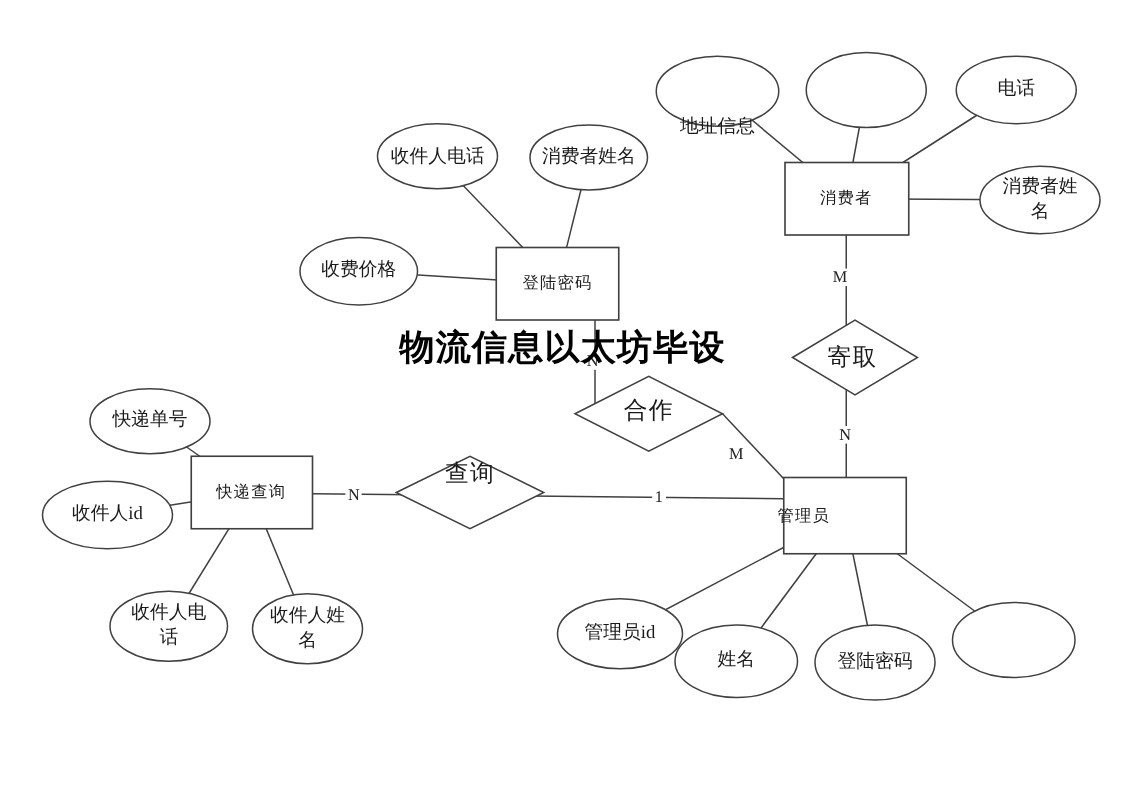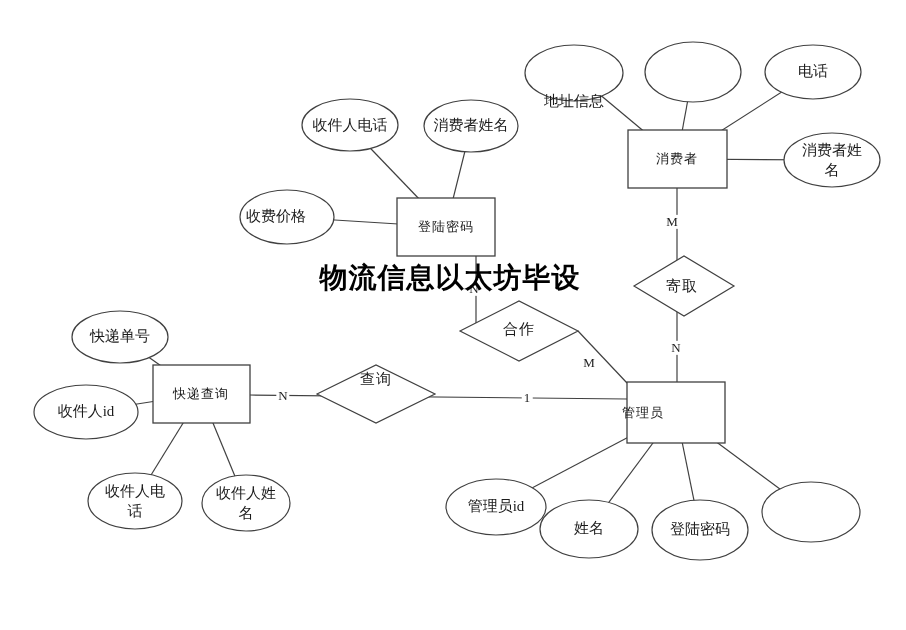--- a/index.html
+++ b/index.html
@@ -16,21 +16,21 @@
   .node-label {
     position: absolute;
     transform: translate(-50%, -50%);
     text-align: center;
     font-size: 15px;
     line-height: 1.3;
     color: #1a1a1a;
     pointer-events: none;
   }
   .entity-label { font-size: 13px; letter-spacing: 1px; }
-  .rel-label { font-size: 15px; letter-spacing: 1px; }
+  .rel-label { font-size: 19px; letter-spacing: 1px; }
   .nw { white-space: nowrap; }
   .card-label {
     position: absolute;
     transform: translate(-50%, -50%);
     font-size: 13px;
     font-family: "Liberation Serif", serif;
     color: #222222;
     background: #ffffff;
     padding: 0 2px;
     line-height: 1.1;
@@ -114,21 +114,21 @@
   <div class="node-label entity-label nw" style="left:677px; top:159px;">消费者</div>
   <div class="node-label entity-label nw" style="left:201px; top:394px;">快递查询</div>
   <div class="node-label entity-label nw" style="left:643px; top:413px;">管理员</div>
 
   <div class="node-label rel-label nw" style="left:519px; top:330px;">合作</div>
   <div class="node-label rel-label nw" style="left:682px; top:287px;">寄取</div>
   <div class="node-label rel-label nw" style="left:376px; top:380px;">查询</div>
 
   <div class="node-label nw" style="left:350px; top:126px;">收件人电话</div>
   <div class="node-label nw" style="left:471px; top:126px;">消费者姓名</div>
-  <div class="node-label nw" style="left:276px; top:217px;">收费价格</div>
+  <div class="node-label nw" style="left:287px; top:217px;">收费价格</div>
   <div class="node-label nw" style="left:574px; top:73px;margin-top:29px;">地址信息</div>
   <div class="node-label nw" style="left:813px; top:72px;">电话</div>
   <div class="node-label" style="left:832px; top:160px; width:64px;">消费者姓名</div>
   <div class="node-label nw" style="left:120px; top:337px;">快递单号</div>
   <div class="node-label nw" style="left:86px; top:412px;">收件人id</div>
   <div class="node-label" style="left:246px; top:503px; width:64px;">收件人姓名</div>
   <div class="node-label" style="left:135px; top:501px; width:64px;">收件人电话</div>
   <div class="node-label nw" style="left:496px; top:507px;">管理员id</div>
   <div class="node-label nw" style="left:589px; top:529px;">姓名</div>
   <div class="node-label nw" style="left:700px; top:530px;">登陆密码</div>

